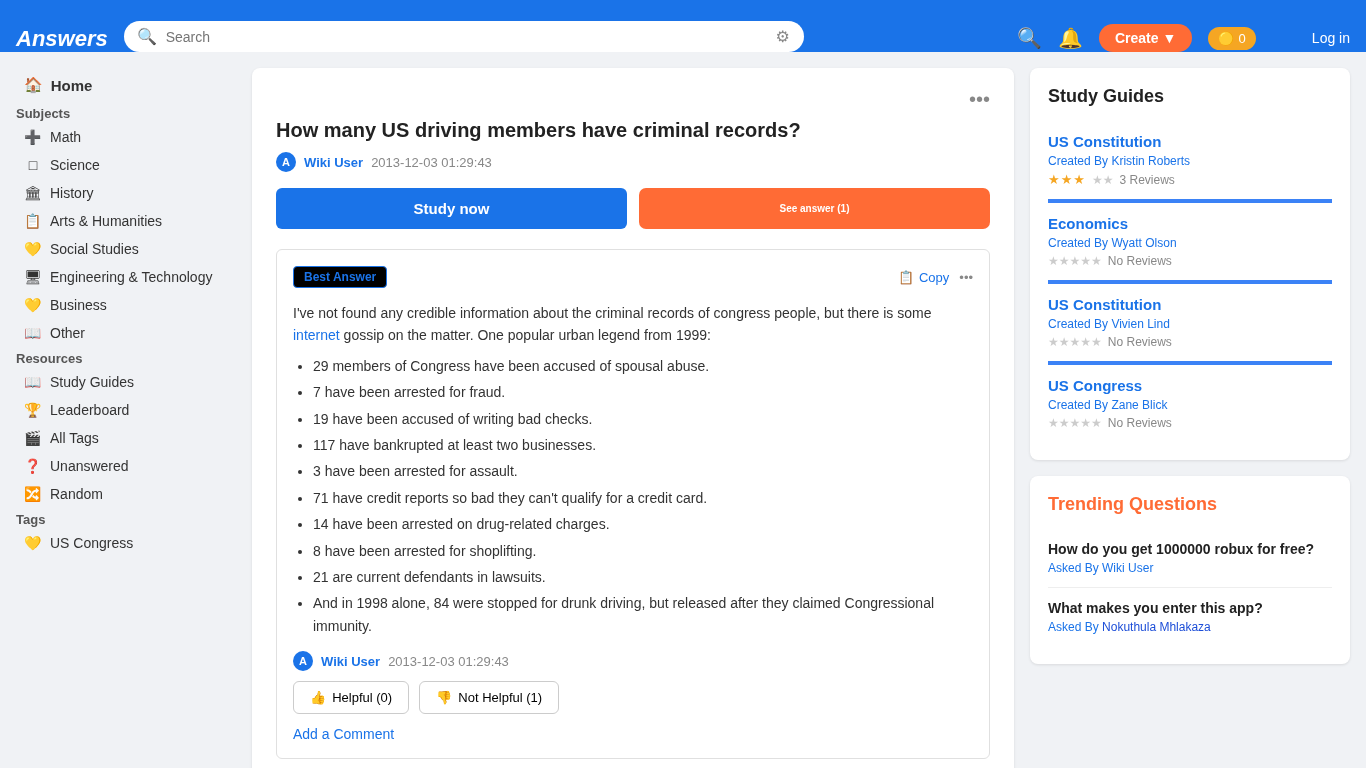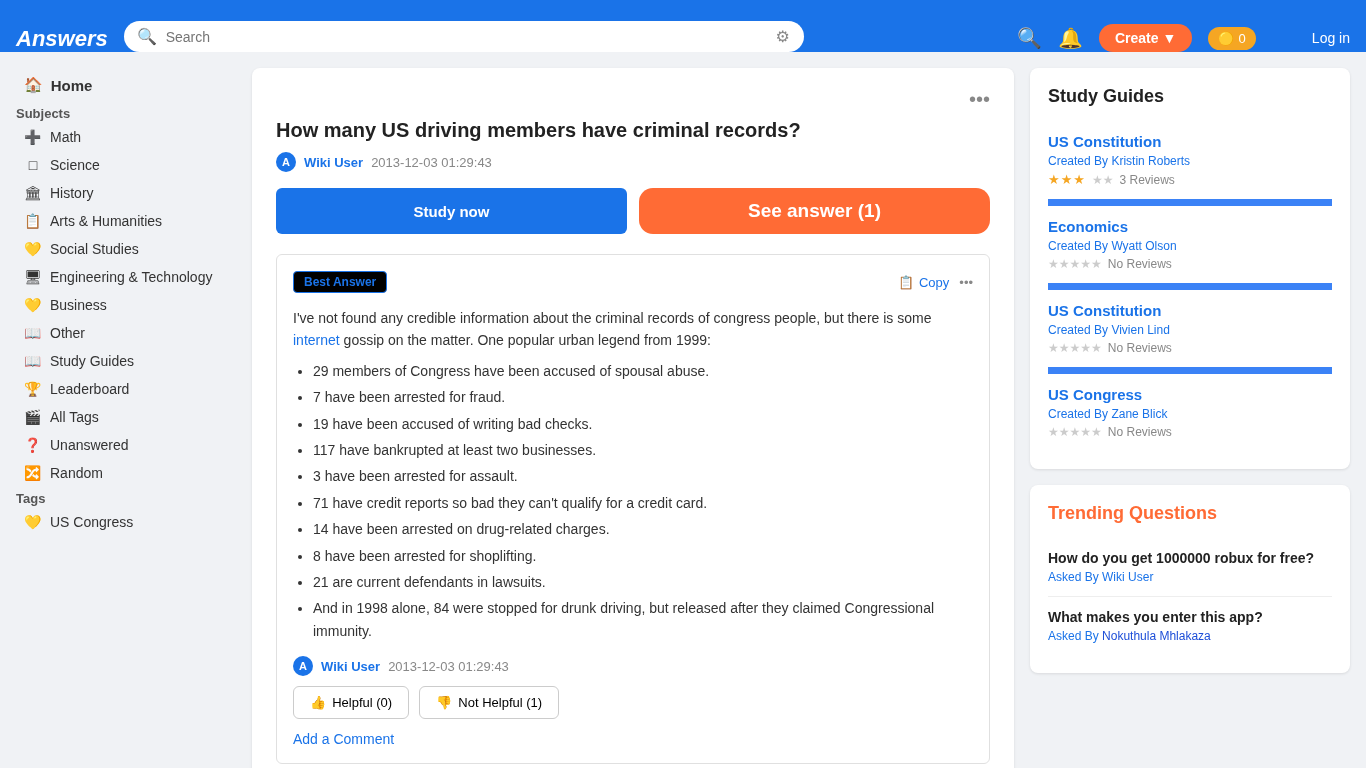--- a/index.html
+++ b/index.html
@@ -172,23 +172,23 @@
       padding: 12px;
       font-size: 15px;
       font-weight: 600;
       cursor: pointer;
     }
     .see-answer-btn {
       flex: 1;
       background: #ff6b35;
       color: white;
       border: none;
-      border-radius: 14px;
+      border-radius: 7px;
       padding: 12px;
-      font-size: 19px;
+      font-size: 10px;
       font-weight: 600;
       cursor: pointer;
     }
 
     
     .answer-section {
       border: 1px solid #e0e0e0;
       border-radius: 6px;
       padding: 16px;
     }
@@ -276,21 +276,21 @@
       margin-bottom: 16px;
     }
     .study-guides-title {
       font-size: 18px;
       font-weight: 700;
       color: #222;
       margin-bottom: 14px;
     }
     .guide-item {
       padding: 12px 0;
-      border-bottom: 7px solid #3b82f6;
+      border-bottom: 4px solid #3b82f6;
     }
     .guide-item:last-child { border-bottom: none; }
     .guide-name {
       font-size: 15px;
       font-weight: 700;
       color: #1a73e8;
       margin-bottom: 4px;
     }
     .guide-creator {
       font-size: 12px;
@@ -400,20 +400,21 @@
     </div>
     <div class="sidebar-item">
       <span class="si-icon">💛</span>
       <span>Business</span>
     </div>
     <div class="sidebar-item">
       <span class="si-icon">📖</span>
       <span>Other</span>
     </div>
 
+    <div class="sidebar-section-title">Resources</div>
 
     <div class="sidebar-item">
       <span class="si-icon">📖</span>
       <span>Study Guides</span>
     </div>
     <div class="sidebar-item">
       <span class="si-icon">🏆</span>
       <span>Leaderboard</span>
     </div>
     <div class="sidebar-item">

